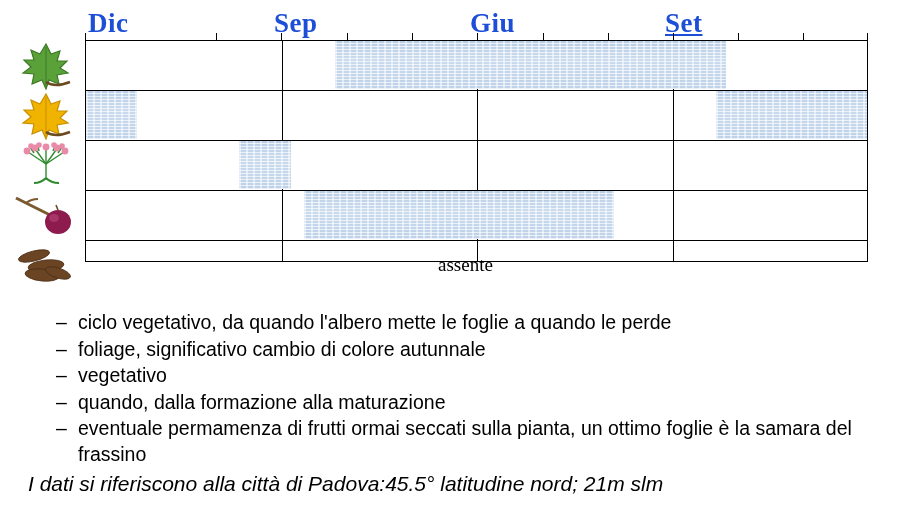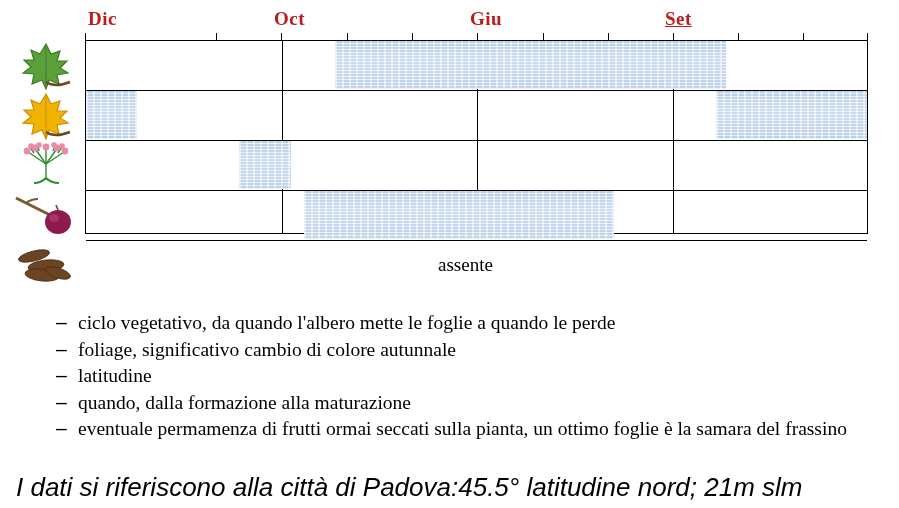--- a/index.html
+++ b/index.html
@@ -13,30 +13,30 @@
   }
   
   #chart{
     position:absolute;
     left:0;top:0;
     width:899px;height:305px;
   }
   .month-label{
     position:absolute;
     font-family:"Liberation Serif", serif;
-    font-size:19px;
+    font-size:27px;
     font-weight:bold;
-    color:#b91c1c;
+    color:#1d4ed8;
     top:8px;
     letter-spacing:0.5px;
   }
   .grid{
     position:absolute;
     left:85px;top:40px;
-    width:783px;height:194px;
+    width:783px;height:222px;
     border:1px solid #000;
     box-sizing:border-box;
   }
   .row{
     position:absolute;
     left:0;
     width:100%;
     height:50px;
     border-bottom:1px solid #000;
     box-sizing:border-box;
@@ -91,36 +91,36 @@
     font-size:19.5px;
     line-height:25.5px;
     margin-bottom:1px;
   }
   .dash{
     width:22px;
     flex:0 0 22px;
     font-size:19.5px;
     line-height:25.5px;
   }
-  .legend-text{flex:1 1 auto;font-family:Liberation Serif, serif;}
+  .legend-text{flex:1 1 auto;}
   #footnote{
     position:absolute;
-    left:16px;
+    left:28px;
     top:472px;
     font-style:italic;
-    font-size:26px;
+    font-size:21px;
   }
 </style>
 </head>
 <body>
 
 <div id="chart">
 
   <div class="month-label" style="left:88px;">Dic</div>
-  <div class="month-label" style="left:274px;">Oct</div>
+  <div class="month-label" style="left:274px;">Sep</div>
   <div class="month-label" style="left:470px;">Giu</div>
   <div class="month-label" style="left:665px;text-decoration:underline;">Set</div>
 
   <div class="tick" style="left:85px;"></div>
   <div class="tick" style="left:216px;"></div>
   <div class="tick" style="left:281px;"></div>
   <div class="tick" style="left:347px;"></div>
   <div class="tick" style="left:412px;"></div>
   <div class="tick" style="left:477px;"></div>
   <div class="tick" style="left:543px;"></div>
@@ -235,21 +235,21 @@
   <div class="legend-item">
     <span class="dash">–</span>
     <span class="legend-text">ciclo vegetativo, da quando l'albero mette le foglie a quando le perde</span>
   </div>
   <div class="legend-item">
     <span class="dash">–</span>
     <span class="legend-text">foliage, significativo cambio di colore autunnale</span>
   </div>
   <div class="legend-item">
     <span class="dash">–</span>
-    <span class="legend-text">latitudine</span>
+    <span class="legend-text">vegetativo</span>
   </div>
   <div class="legend-item">
     <span class="dash">–</span>
     <span class="legend-text">quando, dalla formazione alla maturazione</span>
   </div>
   <div class="legend-item">
     <span class="dash">–</span>
     <span class="legend-text">eventuale permamenza di frutti ormai seccati sulla pianta, un ottimo foglie è la samara del frassino</span>
   </div>
 </div>

